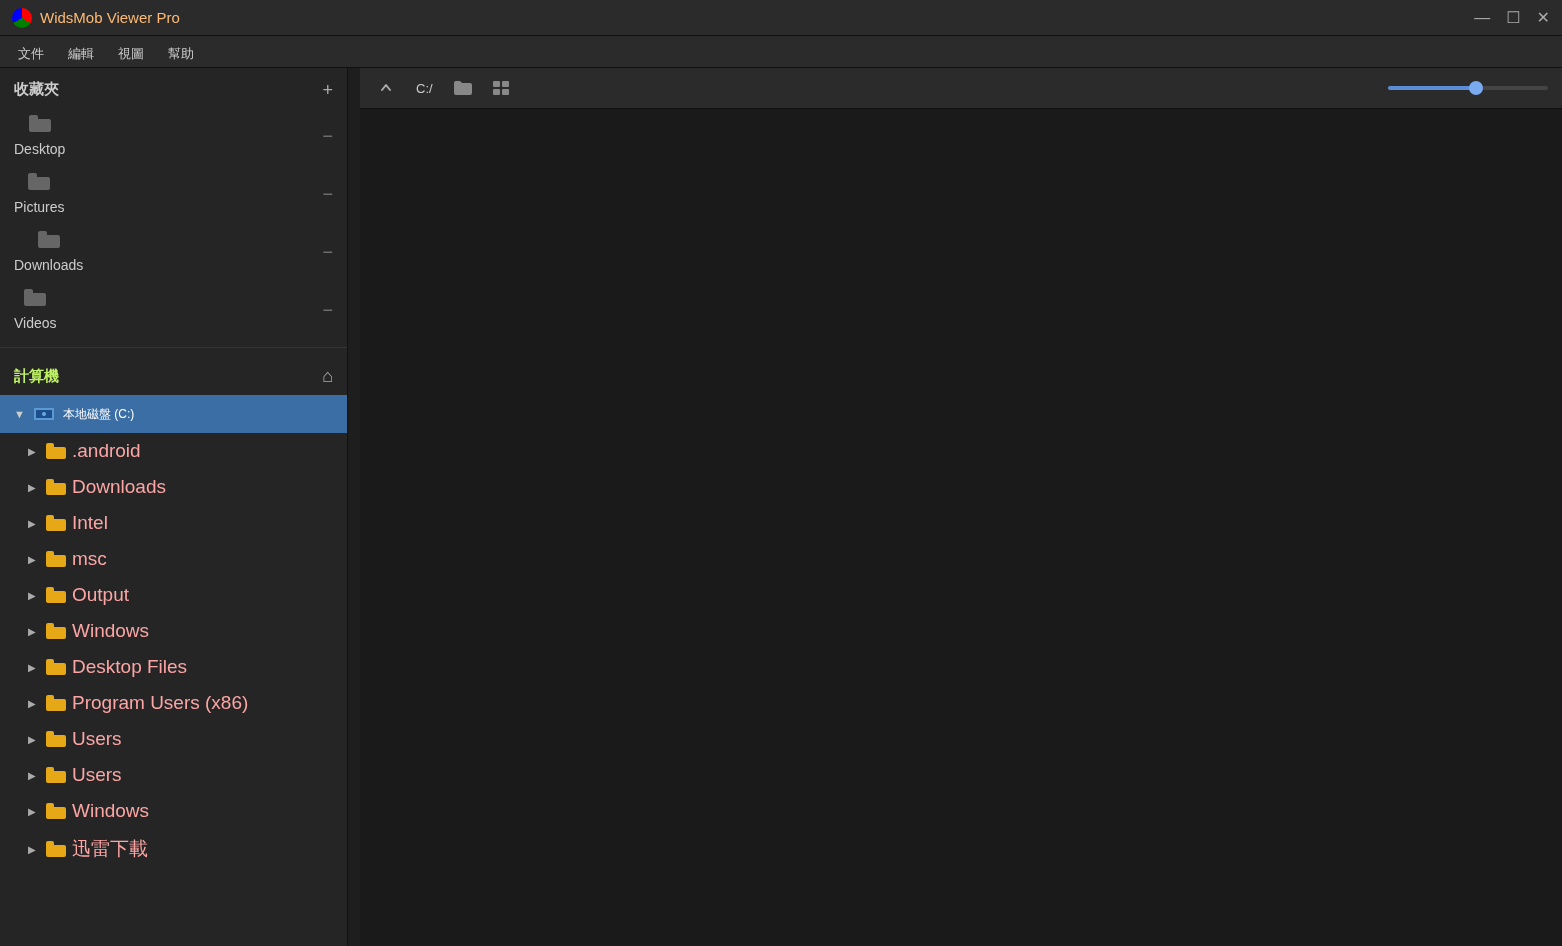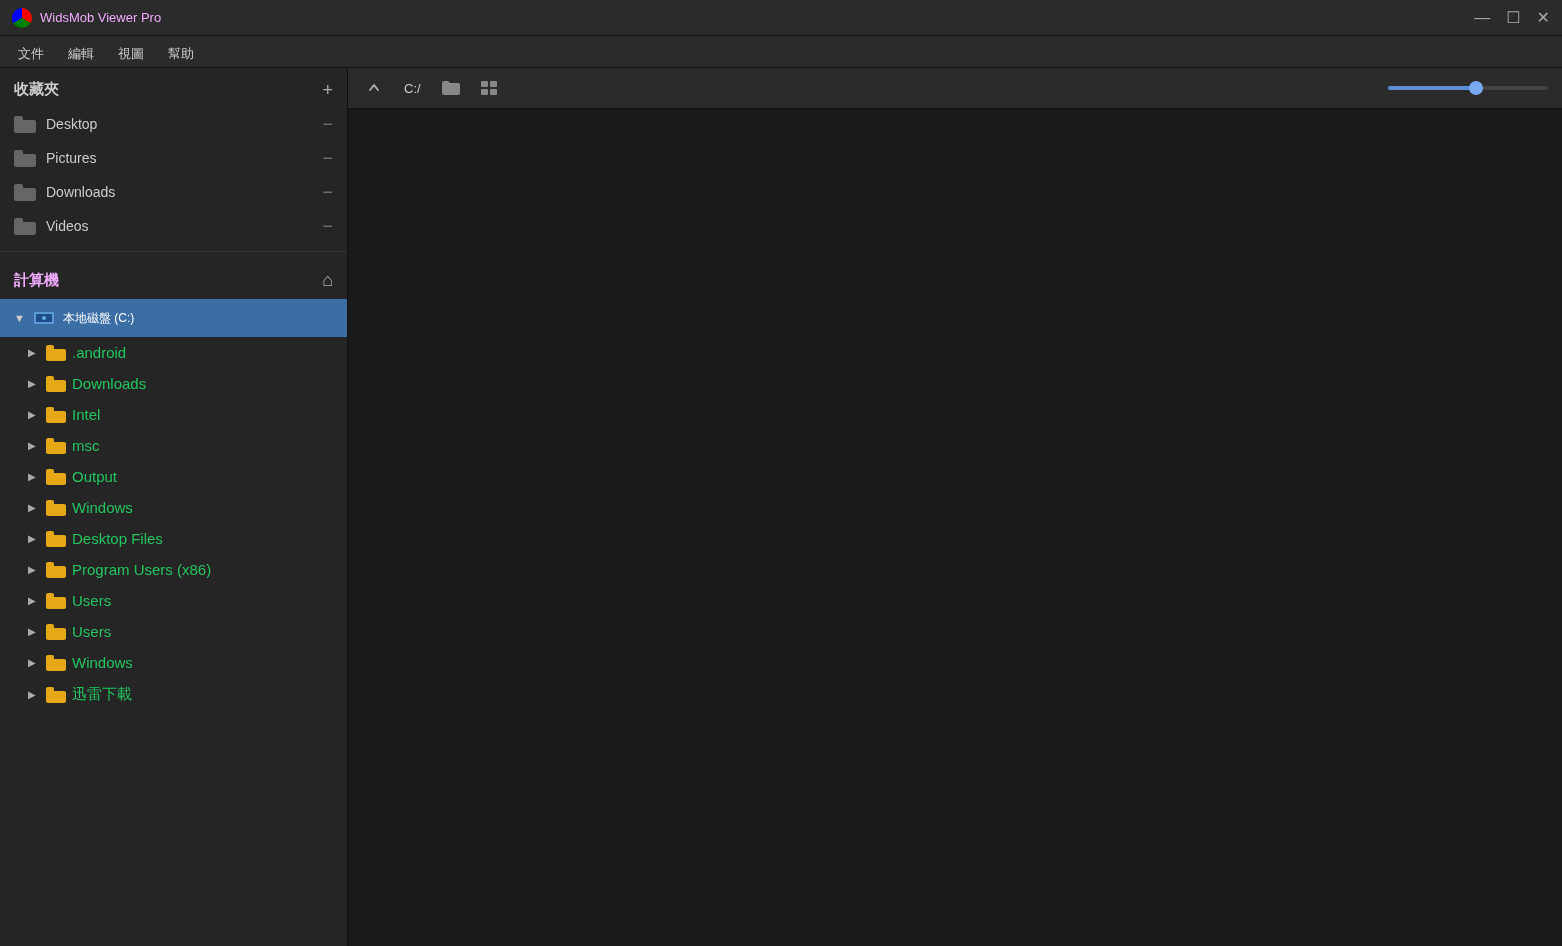--- a/index.html
+++ b/index.html
@@ -28,22 +28,22 @@
       align-items: center;
       gap: 8px;
     }
     .titlebar-logo {
       width: 20px;
       height: 20px;
       border-radius: 50%;
       background: conic-gradient(red 0deg 120deg, green 120deg 240deg, blue 240deg 360deg);
     }
     .titlebar-title {
-      font-size: 13px;
-      color: #f0abfc;
+      font-size: 15px;
+      color: #fdba74;
     }
     .titlebar-controls {
       display: flex;
       align-items: center;
       gap: 16px;
     }
     .titlebar-btn {
       font-size: 16px;
       color: #aaa;
       cursor: pointer;
@@ -67,20 +67,21 @@
       color: #ccc;
       padding: 4px 10px;
       cursor: pointer;
       border-radius: 3px;
     }
 
     
     .main {
       display: flex;
       height: calc(946px - 68px);
+      gap: 12px;
     }
 
     
     .sidebar {
       width: 348px;
       min-width: 348px;
       background: #252525;
       display: flex;
       flex-direction: column;
       border-right: 1px solid #111;
@@ -113,20 +114,21 @@
       display: flex;
       align-items: center;
       justify-content: space-between;
       padding: 8px 14px;
       cursor: pointer;
     }
     .favorite-left {
       display: flex;
       align-items: center;
       gap: 10px;
+      flex-direction: column;
     }
     .folder-icon-gray {
       width: 22px;
       height: 16px;
       position: relative;
     }
     .folder-icon-gray::before {
       content: '';
       position: absolute;
       top: 4px;
@@ -168,21 +170,21 @@
 
     
     .computer-section {
       display: flex;
       align-items: center;
       justify-content: space-between;
       padding: 10px 14px 8px 14px;
     }
     .computer-title {
       font-size: 15px;
-      color: #f0abfc;
+      color: #bef264;
       font-weight: 600;
       text-align: right;
     }
     .home-btn {
       font-size: 18px;
       color: #aaa;
       cursor: pointer;
       background: none;
       border: none;
     }
@@ -249,22 +251,22 @@
       content: '';
       position: absolute;
       top: 0;
       left: 0;
       width: 8px;
       height: 5px;
       background: #e6a817;
       border-radius: 2px 2px 0 0;
     }
     .tree-label {
-      font-size: 15px;
-      color: #22c55e;
+      font-size: 19px;
+      color: #fca5a5;
     }
 
     
     .content-area {
       flex: 1;
       display: flex;
       flex-direction: column;
       background: #1a1a1a;
     }
 

